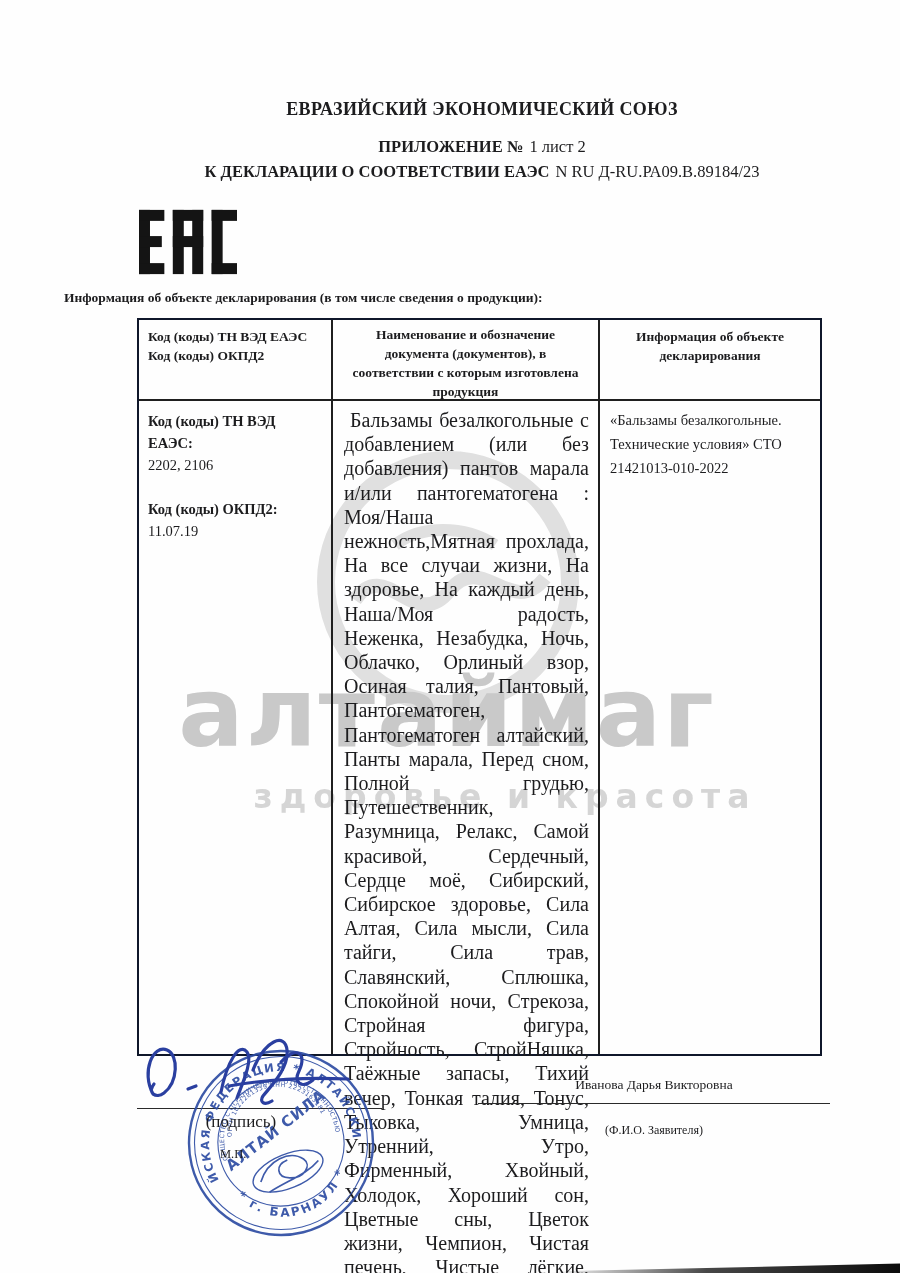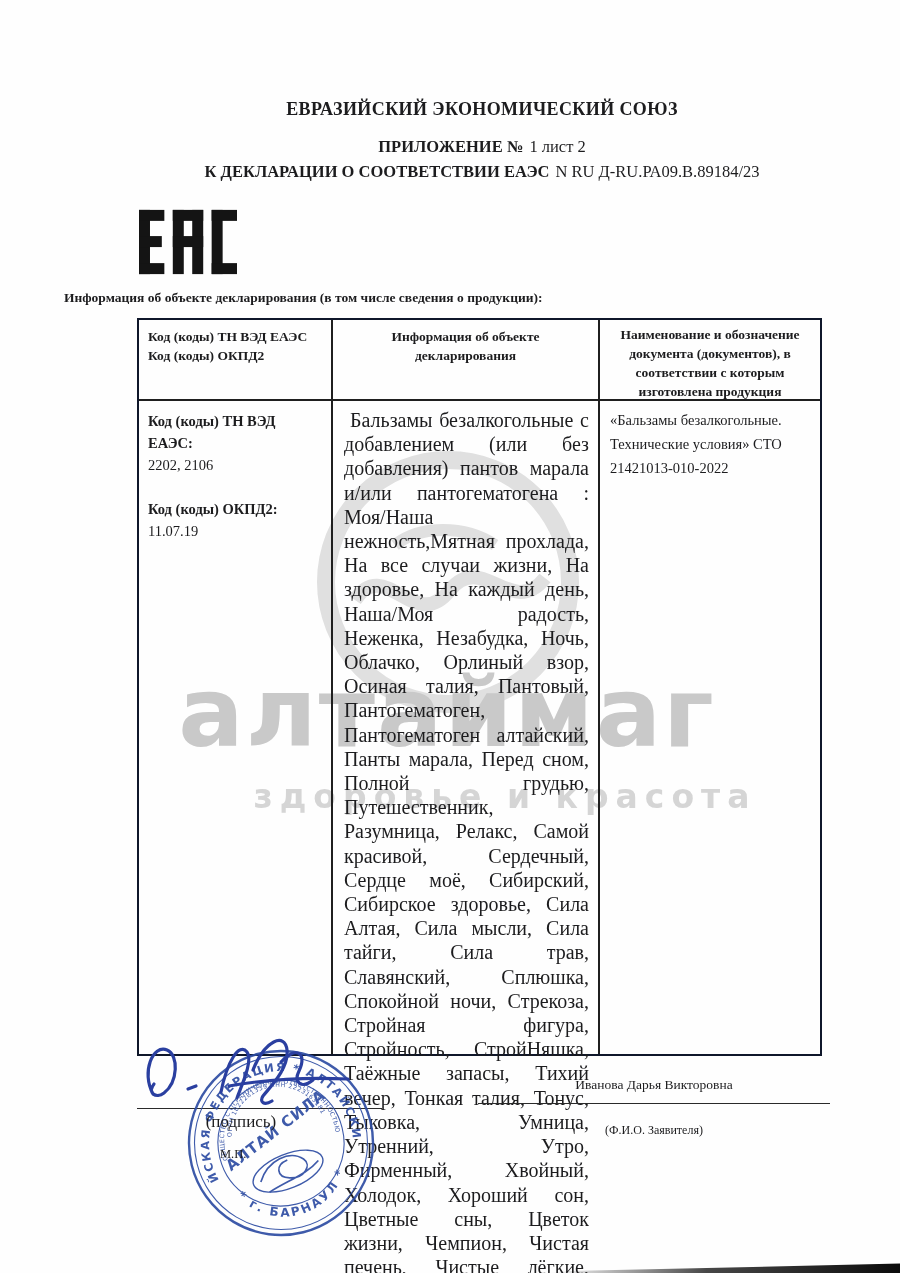--- a/index.html
+++ b/index.html
@@ -127,22 +127,22 @@
 </svg>
 
 <div class="abs" id="brand-watermark">алтаймаг</div>
 <div class="abs" id="watermark-tagline">здоровье и красота</div>
 
 <div class="abs" id="table-caption">Информация об объекте декларирования (в том числе сведения о продукции):</div>
 
 <div class="abs" id="products-table">
   <div class="cell hdr c1 first">Код (коды) ТН ВЭД ЕАЭС
 Код (коды) ОКПД2</div>
+  <div class="cell hdr c3">Наименование и обозначение документа (документов), в соответствии с которым изготовлена продукция</div>
   <div class="cell hdr c2">Информация об объекте декларирования</div>
-  <div class="cell hdr c3">Наименование и обозначение документа (документов), в соответствии с которым изготовлена продукция</div>
 
   <div class="cell body codes-cell first">
     <div class="lbl">Код (коды) ТН ВЭД ЕАЭС:</div>
     <div>2202, 2106</div>
     <div class="codes-gap"></div>
     <div><span class="lbl">Код (коды) ОКПД2:</span> <span>11.07.19</span></div>
   </div>
 
   <div class="cell body product-cell">Бальзамы безалкогольные с добавлением (или без добавления) пантов марала и/или пантогематогена : Моя/Наша нежность,Мятная прохлада, На все случаи жизни, На здоровье, На каждый день, Наша/Моя радость, Неженка, Незабудка, Ночь, Облачко, Орлиный взор, Осиная талия, Пантовый, Пантогематоген, Пантогематоген алтайский, Панты марала, Перед сном, Полной грудью, Путешественник, Разумница, Релакс, Самой красивой, Сердечный, Сердце моё, Сибирский, Сибирское здоровье, Сила Алтая, Сила мысли, Сила тайги, Сила трав, Славянский, Сплюшка, Спокойной ночи, Стрекоза, Стройная фигура, Стройность, СтройНяшка, Таёжные запасы, Тихий вечер, Тонкая талия, Тонус, Тыковка, Умница, Утренний, Утро, Фирменный, Хвойный, Холодок, Хороший сон, Цветные сны, Цветок жизни, Чемпион, Чистая печень, Чистые лёгкие, Чистые почки, Ягодка, Ясные глаза, Горно-Алтайский, Катунь, Белуха, Манжерок, Легенды Алтая, Горный Алтай, Кучерлинское озеро, Телецкое озеро, Золотое озеро, Алтын-Кёль, Укок, Остров Патмос, Патмос, Мульта,</div>
 

